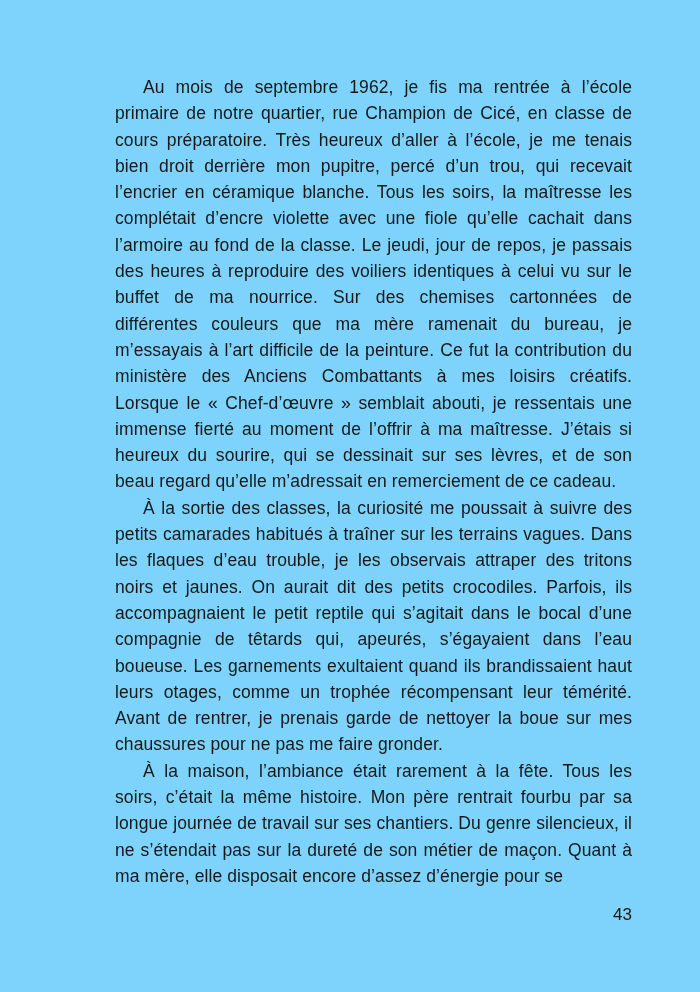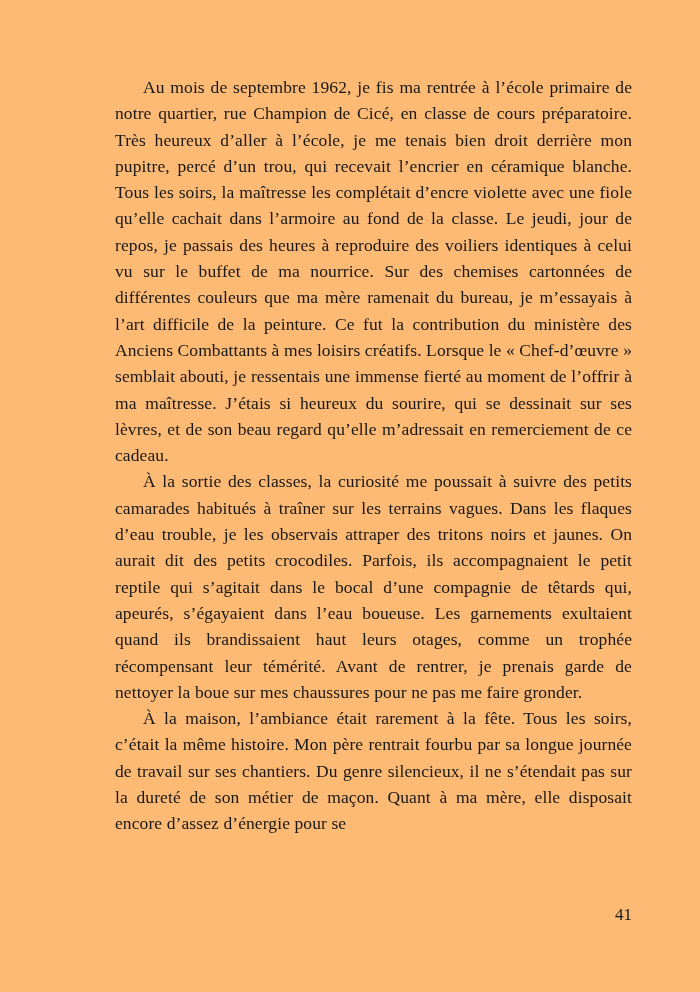--- a/index.html
+++ b/index.html
@@ -4,22 +4,22 @@
 <style>
   html, body {
     margin: 0;
     padding: 0;
     background: #ffffff;
   }
   .book-page {
     position: relative;
     width: 700px;
     height: 992px;
-    background: #fdba74;
-    font-family: Liberation Serif, serif;
+    background: #7dd3fc;
+    font-family: Liberation Sans, sans-serif;
     color: #181818;
     overflow: hidden;
   }
   .text-block {
     position: absolute;
     left: 115px;
     top: 74px;
     width: 517px;
   }
   .text-block p {
@@ -42,14 +42,14 @@
 </style>
 </head>
 <body>
 
 <div class="book-page">
   <div class="text-block">
     <p>Au mois de septembre 1962, je fis ma rentrée à l’école primaire de notre quartier, rue Champion de Cicé, en classe de cours préparatoire. Très heureux d’aller à l’école, je me tenais bien droit derrière mon pupitre, percé d’un trou, qui recevait l’encrier en céramique blanche. Tous les soirs, la maîtresse les complétait d’encre violette avec une fiole qu’elle cachait dans l’armoire au fond de la classe. Le jeudi, jour de repos, je passais des heures à reproduire des voiliers identiques à celui vu sur le buffet de ma nourrice. Sur des chemises cartonnées de différentes couleurs que ma mère ramenait du bureau, je m’essayais à l’art difficile de la peinture. Ce fut la contribution du ministère des Anciens Combattants à mes loisirs créatifs. Lorsque le «&nbsp;Chef-d’œuvre&nbsp;» semblait abouti, je ressentais une immense fierté au moment de l’offrir à ma maîtresse. J’étais si heureux du sourire, qui se dessinait sur ses lèvres, et de son beau regard qu’elle m’adressait en remerciement de ce cadeau.</p>
     <p>À la sortie des classes, la curiosité me poussait à suivre des petits camarades habitués à traîner sur les terrains vagues. Dans les flaques d’eau trouble, je les observais attraper des tritons noirs et jaunes. On aurait dit des petits crocodiles. Parfois, ils accompagnaient le petit reptile qui s’agitait dans le bocal d’une compagnie de têtards qui, apeurés, s’égayaient dans l’eau boueuse. Les garnements exultaient quand ils brandissaient haut leurs otages, comme un trophée récompensant leur témérité. Avant de rentrer, je prenais garde de nettoyer la boue sur mes chaussures pour ne pas me faire gronder.</p>
     <p>À la maison, l’ambiance était rarement à la fête. Tous les soirs, c’était la même histoire. Mon père rentrait fourbu par sa longue journée de travail sur ses chantiers. Du genre silencieux, il ne s’étendait pas sur la dureté de son métier de maçon. Quant à ma mère, elle disposait encore d’assez d’énergie pour se</p>
   </div>
-  <div class="page-number">41</div>
+  <div class="page-number">43</div>
 </div>
 
 </body></html>

